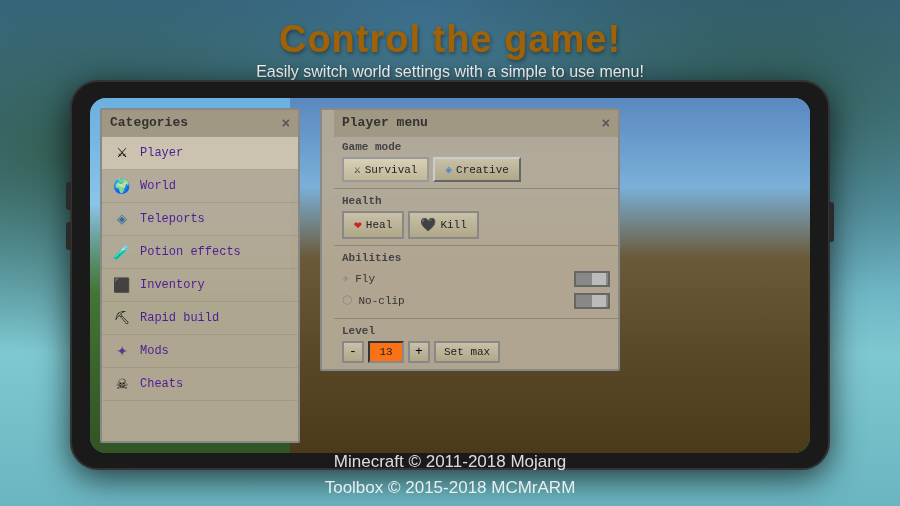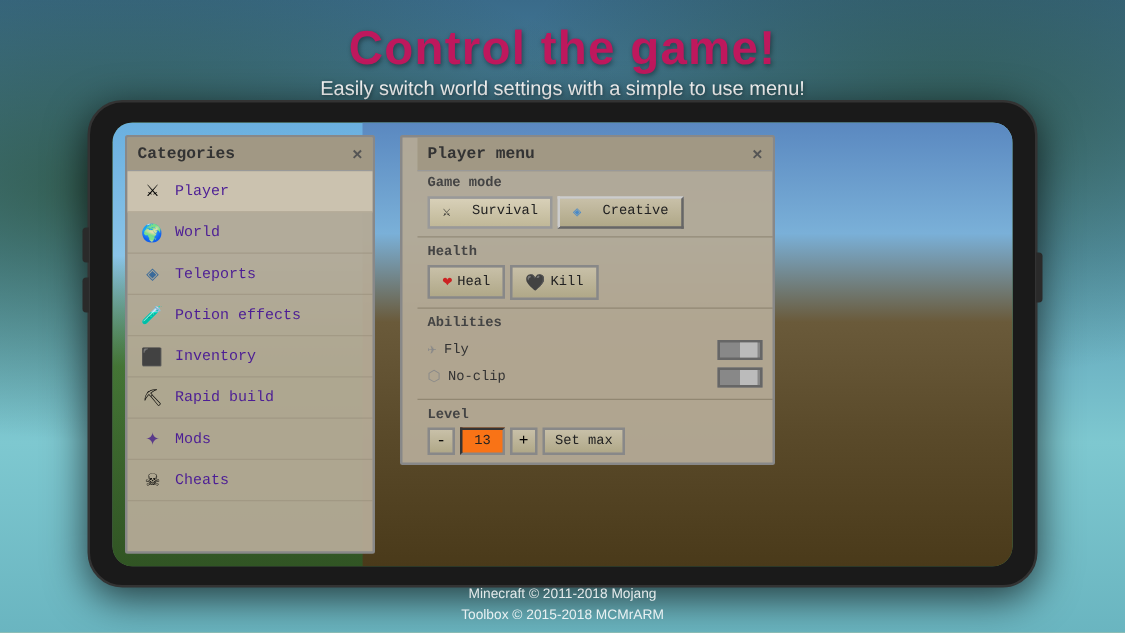--- a/index.html
+++ b/index.html
@@ -24,21 +24,21 @@
 
     .header {
       position: relative;
       z-index: 2;
       text-align: center;
       padding-top: 18px;
     }
     .header-title {
       font-size: 38px;
       font-weight: bold;
-      color: #be185d;
+      color: #a16207;
       text-shadow: 1px 2px 4px rgba(0,0,0,0.4);
       letter-spacing: 1px;
     }
     .header-subtitle {
       font-size: 16px;
       color: #fff;
       text-shadow: 1px 1px 3px rgba(0,0,0,0.4);
       margin-top: 2px;
     }
 
@@ -220,22 +220,22 @@
       border-bottom-color: #666;
       border-right-color: #666;
       border-top-color: #ccc;
       border-left-color: #ccc;
       padding: 4px 10px;
       font-size: 11px;
       font-family: 'Courier New', monospace;
       cursor: pointer;
       color: #222;
       display: flex;
-      align-items: flex-start;
-      gap: 17px;
+      align-items: flex-end;
+      gap: 4px;
     }
 
     .mc-btn.active-btn {
       background: linear-gradient(180deg, #d8d0b8 0%, #c0b898 100%);
       border-color: #999;
     }
 
     .health-btn-heal {
       background: linear-gradient(180deg, #c8c0a8 0%, #b0a888 100%);
       border: 2px solid #888;
@@ -355,21 +355,21 @@
 
     
     .footer {
       position: absolute;
       bottom: 6px;
       left: 0; right: 0;
       text-align: center;
       z-index: 4;
     }
     .footer-text {
-      font-size: 11px;
+      font-size: 17px;
       color: rgba(255,255,255,0.85);
       line-height: 1.5;
     }
 
     
     .icon-sword::before { content: '⚔'; font-size: 13px; }
     .icon-teleport::before { content: '◈'; font-size: 13px; color: #3a6a9a; }
     .icon-pickaxe::before { content: '⛏'; font-size: 13px; }
     .icon-survival::before { content: '⚔'; font-size: 11px; }
 

